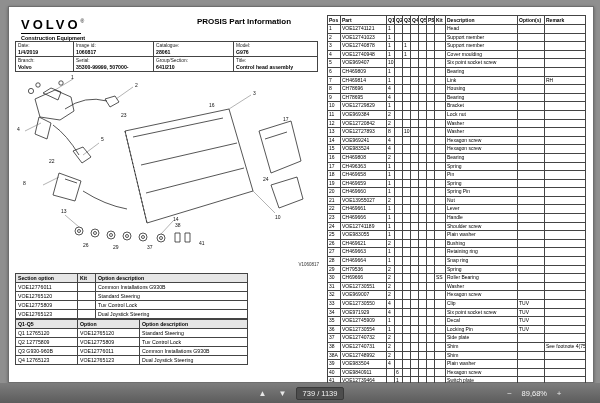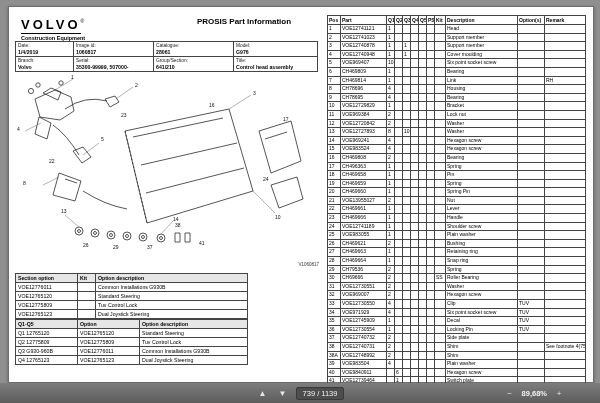--- a/index.html
+++ b/index.html
@@ -42,21 +42,21 @@
   
   .toolbar{
     position:absolute;left:0;bottom:0;width:600px;height:20px;
     background:linear-gradient(#7d7d7d,#5c5c5c);
     display:flex;align-items:center;justify-content:center;gap:6px;
     color:#fff;font-size:8px;
   }
   .tb-btn{width:14px;height:14px;display:flex;align-items:center;justify-content:center;color:#e8e8e8;font-size:8px;cursor:pointer;border-radius:2px;}
   .page-box{background:#4d4d4d;border:1px solid #3a3a3a;padding:1px 6px;font-size:7.5px;color:#f2f2f2;border-radius:2px;}
   .zoom-group{position:absolute;right:34px;display:flex;align-items:center;gap:5px;}
-  .zoom-val{font-size:7.5px;color:#f2f2f2;font-weight:bold;}
+  .zoom-val{font-size:7.5px;color:#f2f2f2;}
 </style>
 </head>
 <body>
 
 <div class="page">
 
   <div class="brand">
     <div><span class="volvo">VOLVO</span><span class="reg">®</span></div>
     <div class="sub">Construction Equipment</div>
   </div>

